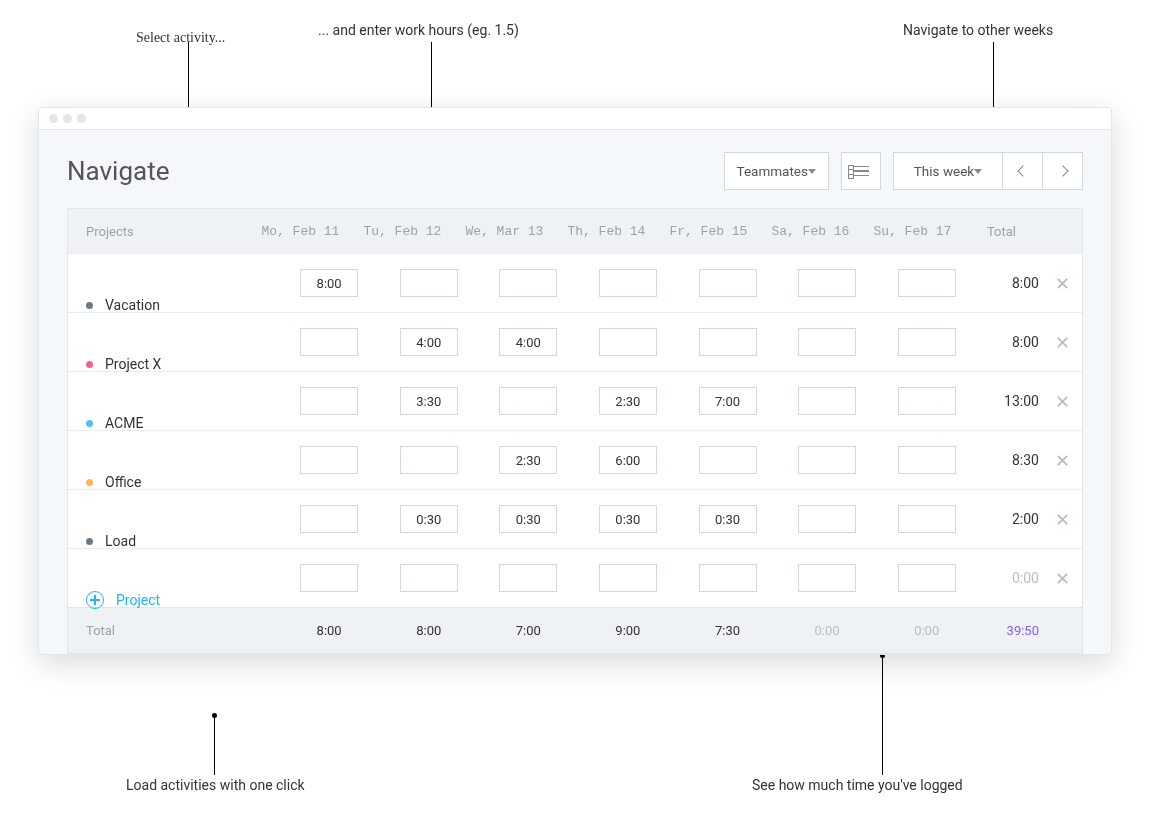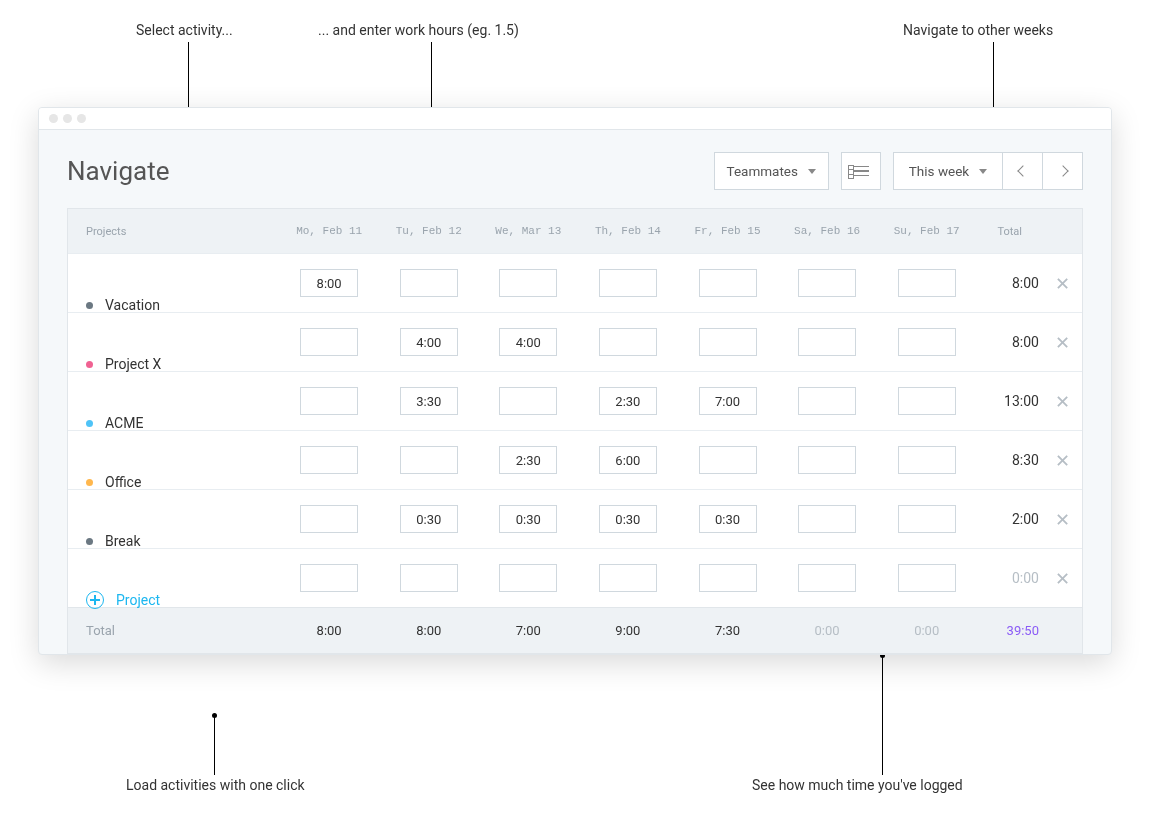--- a/index.html
+++ b/index.html
@@ -80,21 +80,21 @@
     background: #fff;
     border: 1px solid #d0d8de;
     height: 38px;
     display: flex;
     align-items: center;
     justify-content: center;
     font-size: 13.5px;
     color: #555;
     cursor: pointer;
   }
-  .btn.dropdown { padding: 0 12px; gap: 10px; }
+  .btn.dropdown { padding: 0 12px; }
   .btn.iconbtn { width: 40px; }
   .seg { display: flex; }
   .seg .btn { border-radius: 0; }
   .seg .btn:first-child { }
   .seg .btn + .btn { border-left: none; }
   .caret {
     width: 0; height: 0;
     border-left: 4px solid transparent;
     border-right: 4px solid transparent;
     border-top: 5px solid #888;
@@ -124,23 +124,24 @@
   
   .table {
     margin: 0 28px;
     border: 1px solid #e1e6ea;
     background: #fff;
   }
   .thead {
     display: flex;
     background: #eef2f5;
     color: #9aa4ad;
-    font-size: 11px;
+    font-size: 13px;
     height: 44px;
     align-items: center;
+    gap: 24px;
   }
   .col-project { width: 216px; padding-left: 18px; }
   .col-day { width: 102px; text-align: center; font-family: Liberation Mono, monospace; }
   .col-total { width: 68px; text-align: center; }
   .col-del { width: 40px; text-align: center; }
 
   .trow {
     display: flex;
     align-items: center;
     height: 59px;
@@ -294,21 +295,21 @@
     height: 8px;
     border-right: 1.5px solid #888;
     border-bottom: 1.5px solid #888;
   }
   .chevron.left { transform: rotate(135deg); }
   .chevron.right { transform: rotate(-45deg); }
 </style>
 </head>
 <body>
 
-<div class="annotation" style="top:22px; left:136px;">Select activity...</div>
+<div class="annotation" style="top:30px; left:136px;font-family:Liberation Serif, serif;">Select activity...</div>
 <div class="ann-line" style="top:42px; left:188px; width:1px; height:247px;"></div>
 <div class="ann-dot" style="top:287px; left:186px;"></div>
 
 <div class="annotation" style="top:22px; left:318px;">... and enter work hours (eg. 1.5)</div>
 <div class="ann-line" style="top:42px; left:431px; width:1px; height:247px;"></div>
 <div class="ann-dot" style="top:287px; left:429px;"></div>
 
 <div class="annotation" style="top:22px; left:903px;">Navigate to other weeks</div>
 <div class="ann-line" style="top:42px; left:993px; width:1px; height:126px;"></div>
 <div class="ann-dot" style="top:166px; left:991px;"></div>
@@ -492,21 +493,21 @@
             <input class="hour-input" style="">
           </div>
           <div class="total-cell">8:30</div>
           <div class="del-cell">
             <span>✕</span>
           </div>
         </div>
         <div class="trow">
           <div class="proj-cell">
             <span class="proj-dot" style="background: rgb(107, 120, 130);"></span>
-            <span>Break</span>
+            <span>Load</span>
           </div>
           <div class="day-cell">
             <input class="hour-input" style="">
           </div>
           <div class="day-cell">
             <input class="hour-input" value="0:30" style="">
           </div>
           <div class="day-cell">
             <input class="hour-input" value="0:30" style="">
           </div>

